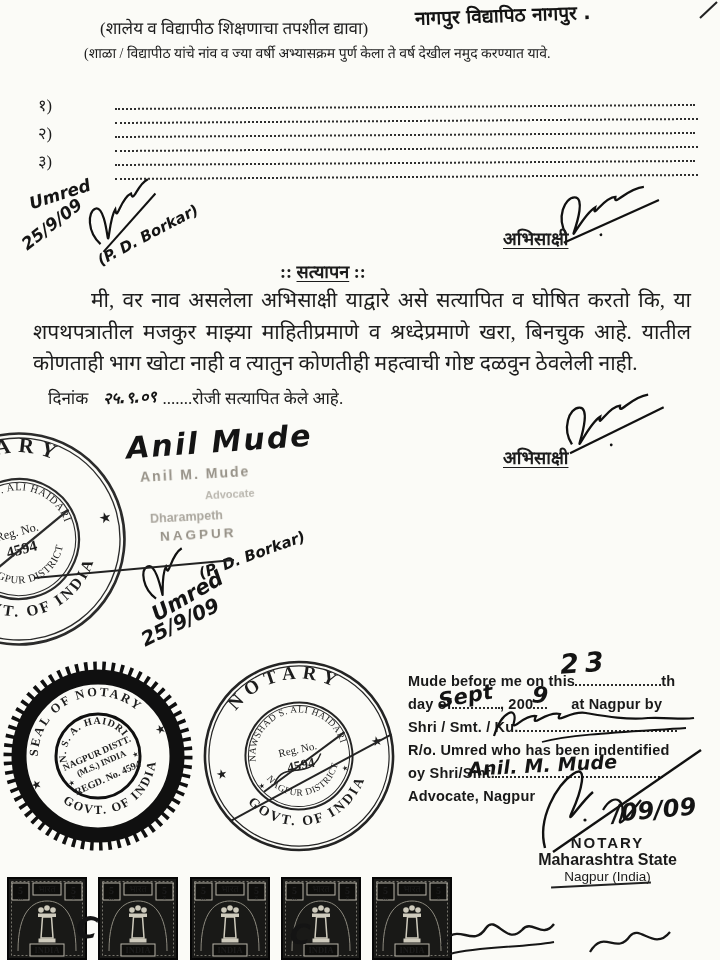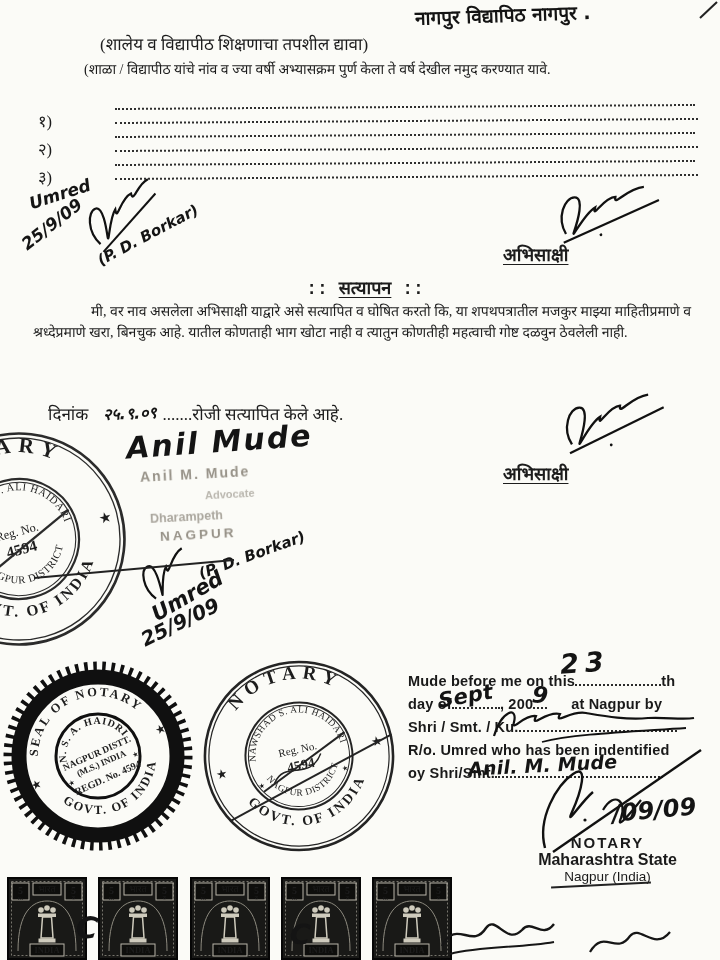--- a/index.html
+++ b/index.html
@@ -1,19 +1,19 @@
 <!DOCTYPE html>
 <html><head>
 <meta charset="utf-8">
 <style>
   html,body{margin:0;padding:0;background:#9a9a9a;}
   #page{position:relative;width:720px;height:960px;background:#fbfbf7;overflow:hidden;
         font-family:"Liberation Serif","DejaVu Serif",serif;color:#1c1c1c;}
   .abs{position:absolute;}
-  .dev{font-family:"Liberation Serif","DejaVu Serif",serif;margin-top:16px;}
+  .dev{font-family:"Liberation Serif","DejaVu Serif",serif;}
   .hand{font-family:"DejaVu Sans","Liberation Sans",sans-serif;font-style:italic;font-weight:700;color:#141414;white-space:nowrap;}
   .dotline{border-bottom:2px dotted #2e2e2e;height:0;}
   .leader{display:inline-block;border-bottom:2px dotted #2a2a2a;height:12px;vertical-align:baseline;}
   .u{text-decoration:underline;text-underline-offset:3px;}
   .sworn{font-family:"Liberation Sans","DejaVu Sans",sans-serif;font-weight:700;font-size:14.5px;
          line-height:22px;color:#191919;letter-spacing:.2px;}
   .sworn .row{position:relative;height:23px;white-space:nowrap;}
   .graystamp{font-family:"Liberation Sans",sans-serif;font-weight:700;color:#979288;white-space:nowrap;filter:blur(.35px);}
   .notaryblk{font-family:"Liberation Sans",sans-serif;text-align:center;color:#1a1a1a;}
   svg text{fill:#1d1d1d;}
@@ -49,27 +49,27 @@
   </svg>
   <div class="abs hand" style="left:92px;top:226px;font-size:15px;transform:rotate(-28deg);">(P. D. Borkar)</div>
 
   <svg class="abs" style="left:548px;top:183px;transform:rotate(-12deg);" width="118" height="55" viewBox="0 0 118 55">
     <path d="M14 42 C8 24 20 6 30 8 C40 10 28 32 22 42 C18 49 36 26 48 22 C42 34 58 14 70 16 C66 26 82 10 100 12" stroke="#111" stroke-width="2.3" fill="none"></path>
     <path d="M10 50 L112 28" stroke="#111" stroke-width="2.2" fill="none"></path>
     <circle cx="48" cy="50" r="1.4" fill="#111"></circle>
   </svg>
   <div class="abs dev u" style="left:503px;top:226px;font-size:18px;font-weight:600;">अभिसाक्षी</div>
 
-  <div class="abs dev" style="left:280px;top:259px;width:170px;text-align:center;font-size:18px;font-weight:600;white-space:nowrap;font-family:Liberation Mono, monospace;">
+  <div class="abs dev" style="left:280px;top:259px;width:170px;font-size:18px;font-weight:600;white-space:nowrap;">
     <span>::</span>
     <span class="u">सत्यापन</span>
     <span>::</span>
   </div>
 
-  <div class="abs dev" style="left:33px;top:285px;width:658px;font-size:14px;line-height:1.5;text-align:justify;text-indent:58px;">मी, वर नाव असलेला अभिसाक्षी याद्वारे असे सत्यापित व घोषित करतो कि, या शपथपत्रातील मजकुर माझ्या माहितीप्रमाणे व श्रध्देप्रमाणे खरा, बिनचुक आहे. यातील कोणताही भाग खोटा नाही व त्यातुन कोणतीही महत्वाची गोष्ट दळवुन ठेवलेली नाही.</div>
+  <div class="abs dev" style="left:33px;top:285px;width:658px;font-size:21px;line-height:1.5;text-align:justify;text-indent:58px;">मी, वर नाव असलेला अभिसाक्षी याद्वारे असे सत्यापित व घोषित करतो कि, या शपथपत्रातील मजकुर माझ्या माहितीप्रमाणे व श्रध्देप्रमाणे खरा, बिनचुक आहे. यातील कोणताही भाग खोटा नाही व त्यातुन कोणतीही महत्वाची गोष्ट दळवुन ठेवलेली नाही.</div>
 
   <div class="abs dev" style="left:48px;top:386px;font-size:17px;white-space:nowrap;">
     <span>दिनांक</span>
     <span class="hand" style="display:inline-block;font-size:16px;margin:0 2px 0 10px;transform:rotate(-2deg) translateY(-1px);">२५.९.०९</span>
     <span>.......रोजी सत्यापित केले आहे.</span>
   </div>
 
   <svg class="abs" style="left:553px;top:390px;transform:rotate(-14deg);" width="118" height="58" viewBox="0 0 118 58">
     <path d="M14 44 C8 26 20 8 30 10 C40 12 28 34 22 44 C18 51 36 28 48 24 C42 36 58 16 70 18 C66 28 82 12 100 14" stroke="#111" stroke-width="2.3" fill="none"></path>
     <path d="M10 52 L112 30" stroke="#111" stroke-width="2.2" fill="none"></path>
@@ -185,20 +185,23 @@
         <path d="M56 40 C86 32 140 30 200 26" stroke="#111" stroke-width="1.8" fill="none"></path>
       </svg>
     </div>
     <div class="row">
       <span>R/o. Umred who has been indentified</span>
     </div>
     <div class="row">
       <span>oy Shri/Smt.</span><span class="leader" style="width:168px;"></span>
       <span class="hand abs" style="left:60px;top:-8px;font-size:19px;transform:rotate(-3deg);">Anil. M. Mude</span>
     </div>
+    <div class="row">
+      <span>Advocate, Nagpur</span>
+    </div>
   </div>
 
   <svg class="abs" style="left:515px;top:740px;" width="195" height="118" viewBox="0 0 195 118">
     <path d="M30 108 C22 78 42 45 58 34 C74 23 66 52 57 72 C50 88 66 62 78 52" stroke="#111" stroke-width="2.4" fill="none"></path>
     <path d="M38 112 L186 10" stroke="#111" stroke-width="2.4" fill="none"></path>
     <path d="M88 70 C100 50 112 62 106 78 C100 92 118 70 126 60" stroke="#111" stroke-width="2.2" fill="none"></path>
     <circle cx="70" cy="80" r="1.6" fill="#111"></circle>
   </svg>
   <div class="abs hand" style="left:612px;top:796px;font-size:24px;transform:rotate(-5deg);">/09/09</div>
 

